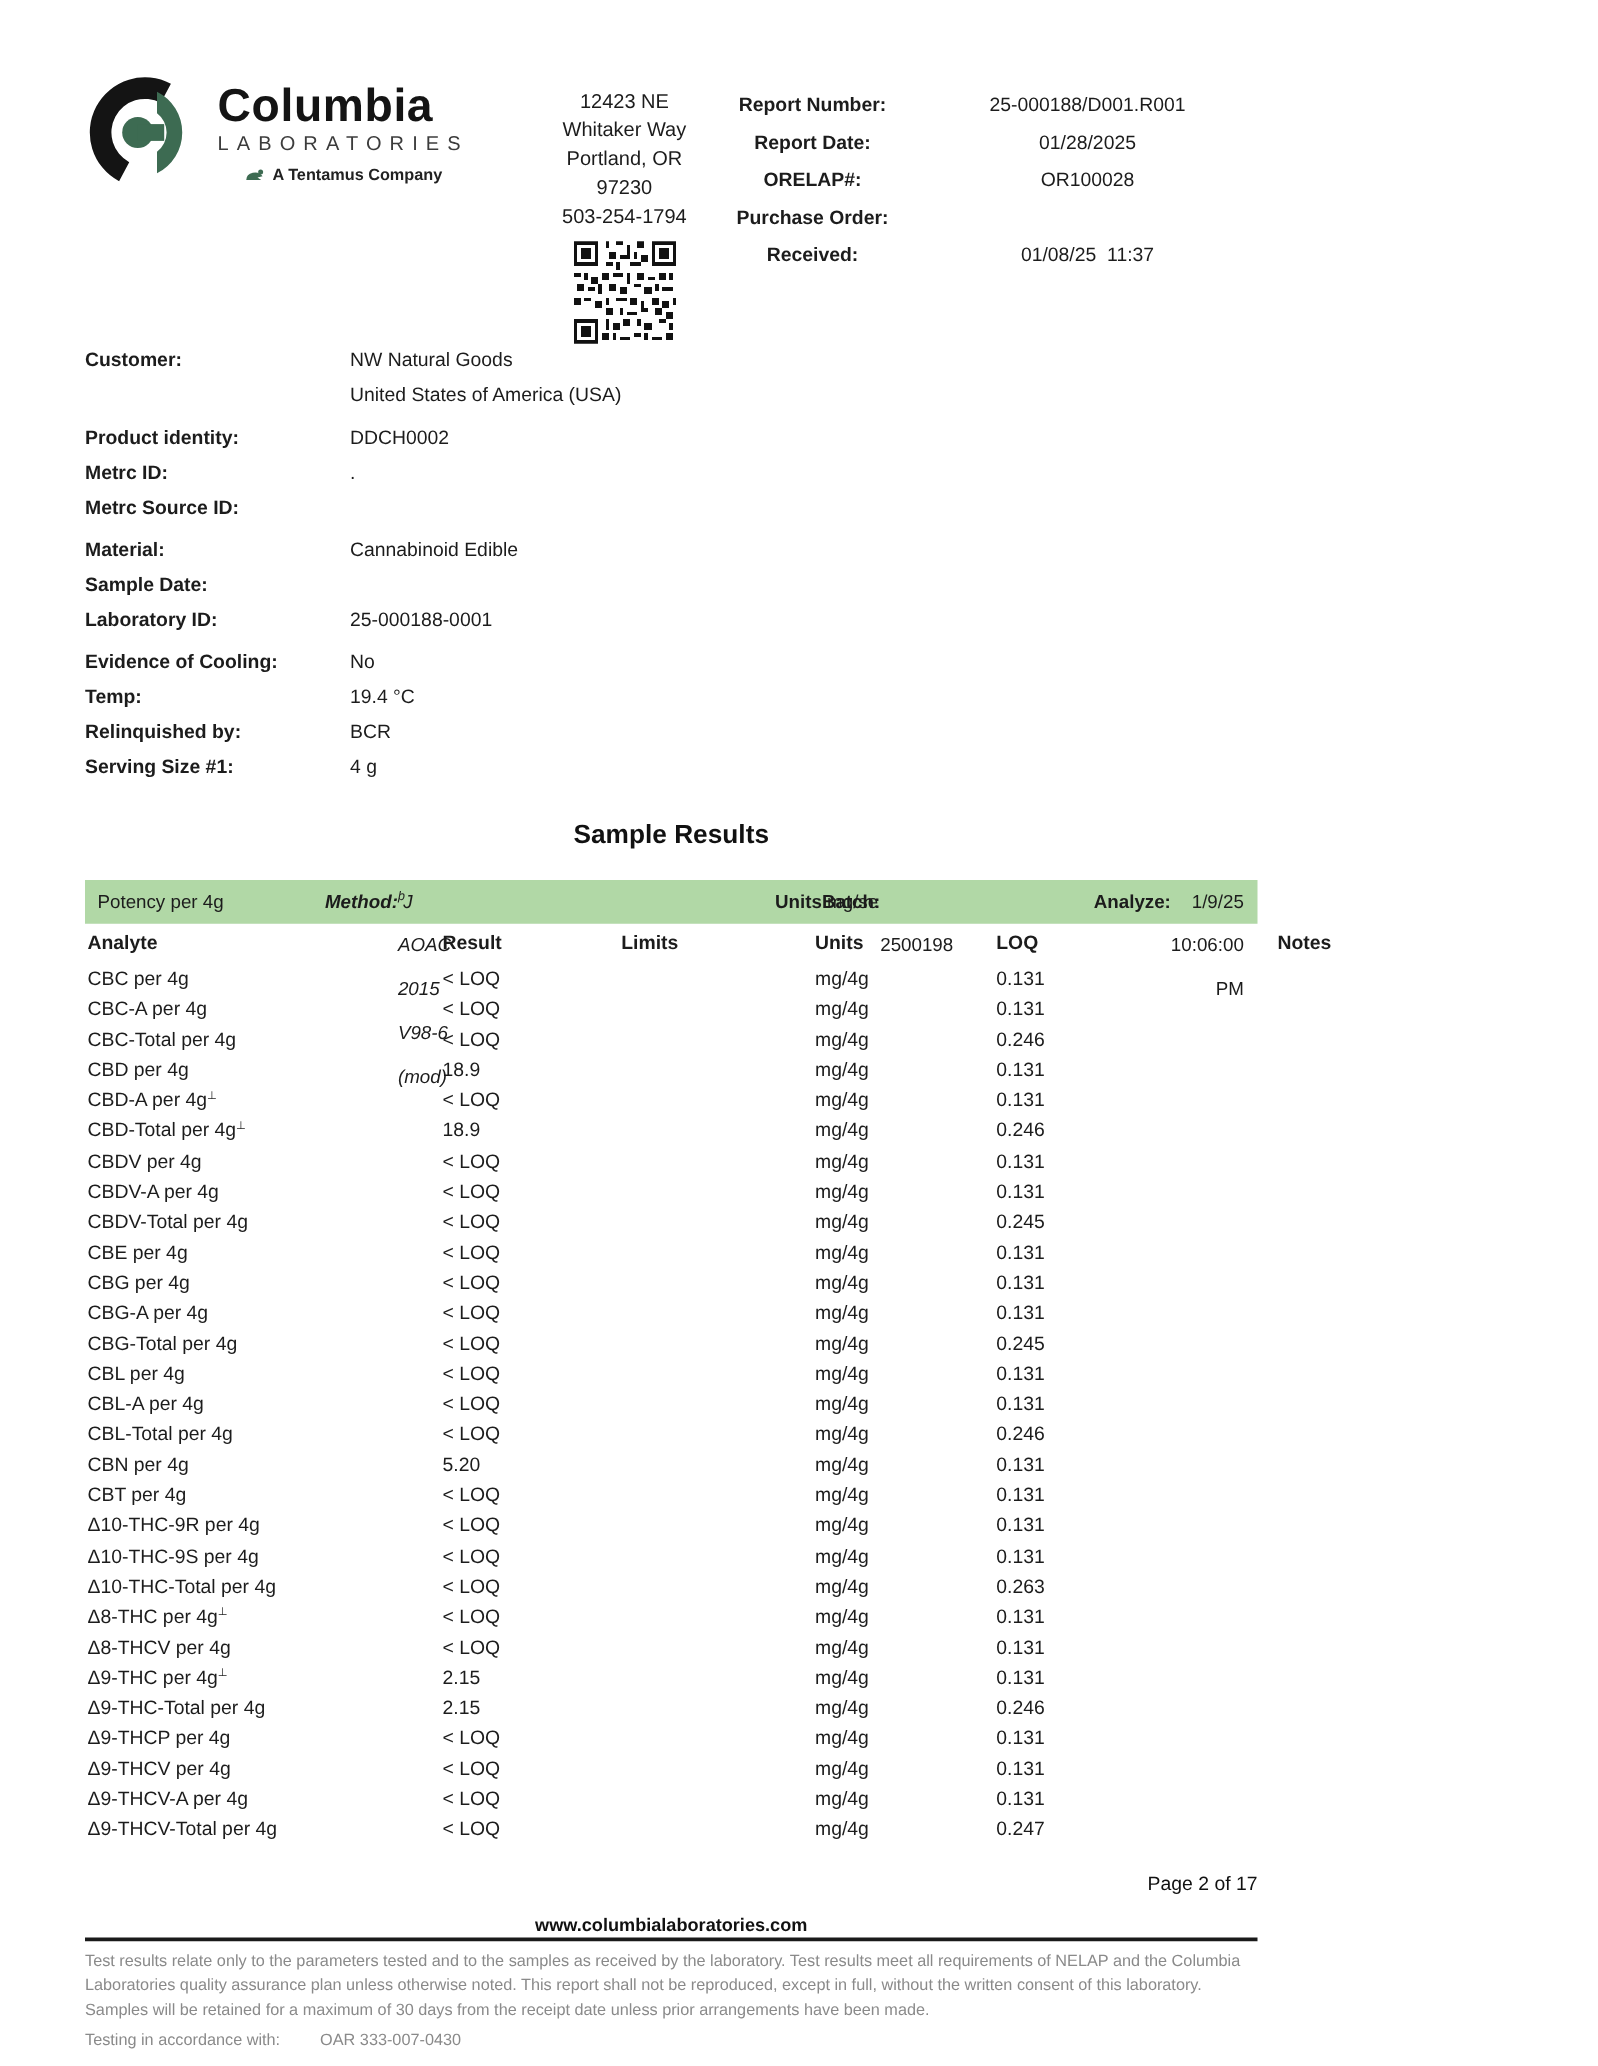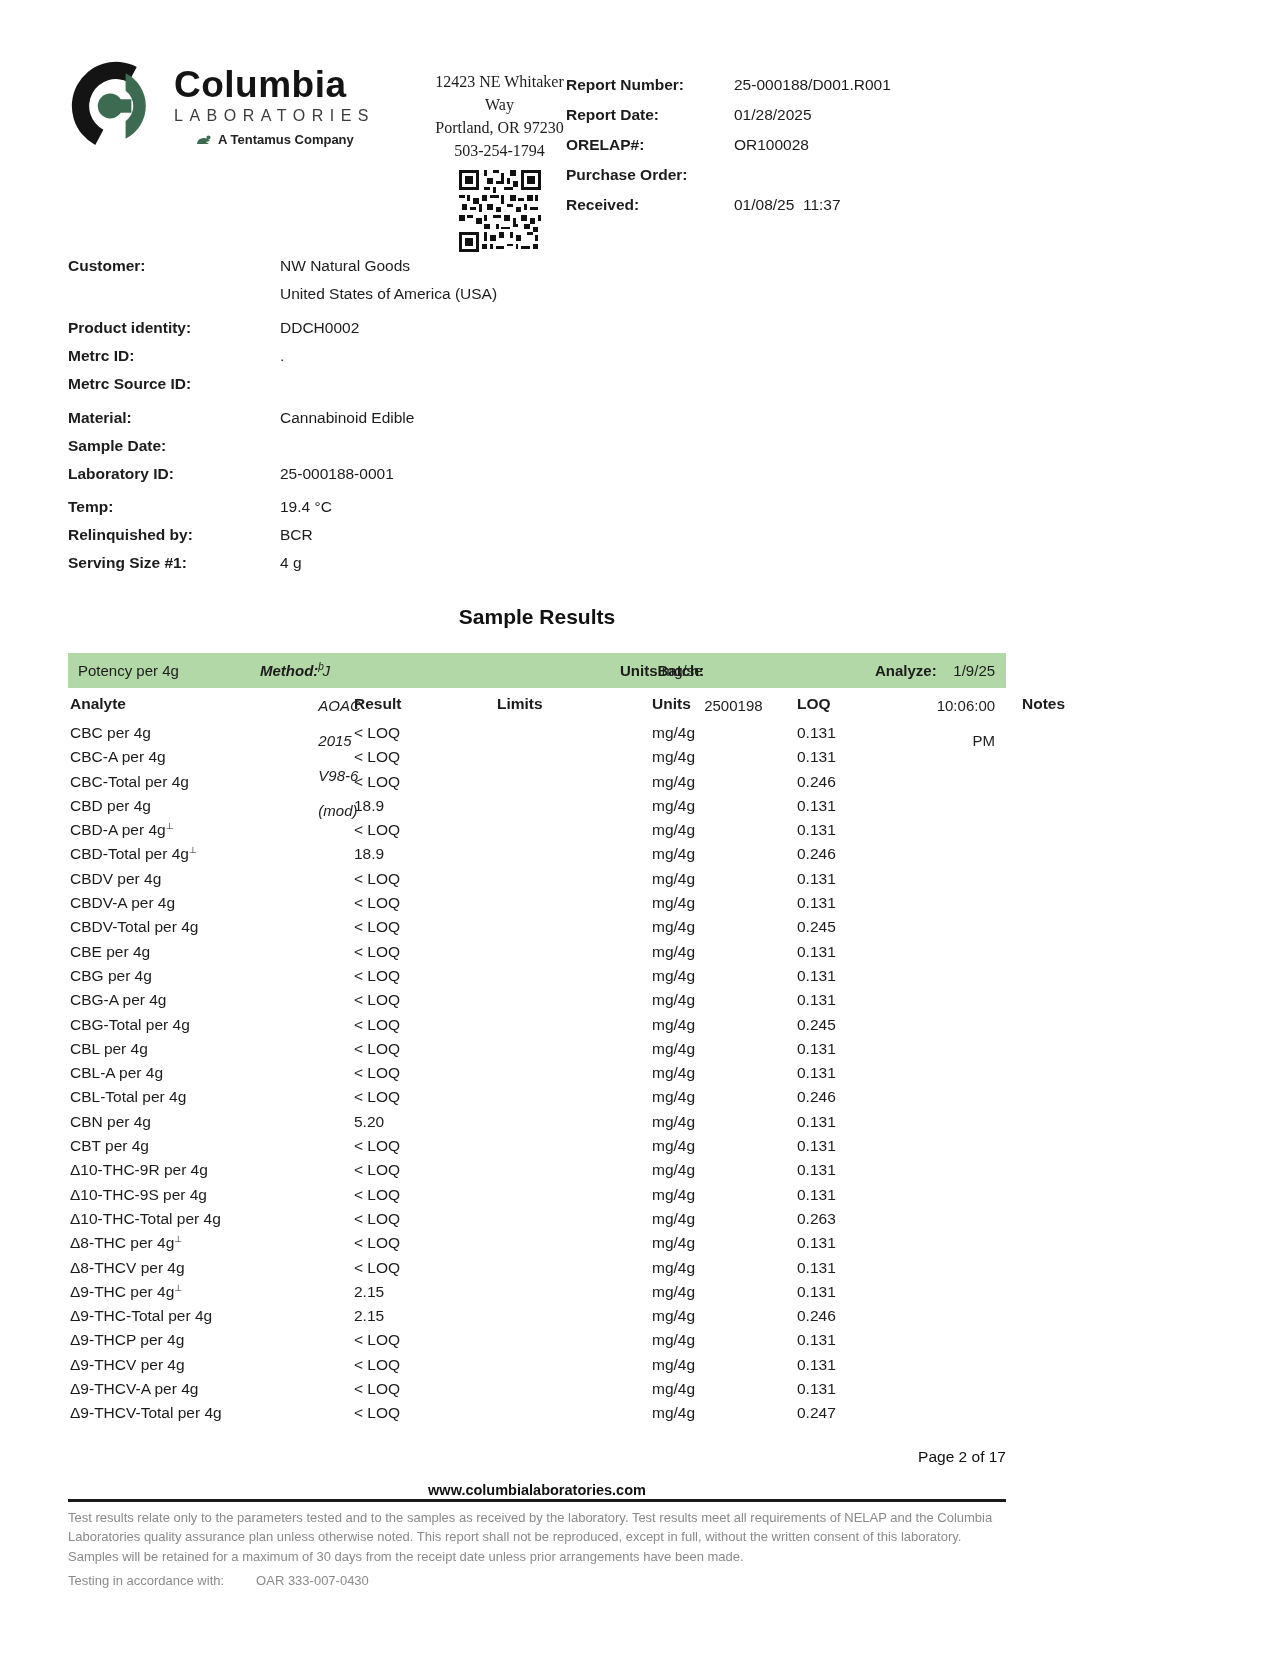--- a/index.html
+++ b/index.html
@@ -10,23 +10,23 @@
   
   .header { display:grid; grid-template-columns:365px 1fr 440px; }
   .logo-block { display:flex; align-items:flex-start; gap:10px; }
   .logo-mark { width:96px; height:96px; flex:0 0 auto; }
   .logo-text { padding-top:8px; }
   .brand { font-size:37px; font-weight:bold; letter-spacing:0.5px; color:#141414; line-height:1; }
   .brand-sub { font-size:16px; letter-spacing:6.5px; color:#3c3c3c; margin-top:4px; }
   .tagline { display:flex; align-items:center; gap:6px; margin-top:7px; margin-left:22px; }
   .tagline-text { font-size:13px; font-weight:bold; color:#222; }
   .addr-block { text-align:center; padding-top:12px; }
-  .addr-line { font-size:16px; line-height:23px; color:#1c1c1c;font-family:Liberation Serif, serif; }
+  .addr-line { font-size:16px; line-height:23px; color:#1c1c1c; }
   .qr { margin:8px auto 0 auto; width:82px; height:82px; display:block; }
-  .report-info { padding-top:12px; }
+  .report-info { padding-top:12px;text-align:center; }
   .ri-row { display:grid; grid-template-columns:168px 1fr; line-height:30px; }
   .ri-label { font-weight:bold; font-size:15.5px; }
   .ri-value { font-size:15.5px; white-space:pre-wrap; }
 
   
   .sample-info { }
   .si-row { display:grid; grid-template-columns:212px 1fr; font-size:15.5px; line-height:28px; }
   .si-label { font-weight:bold; }
   .si-value { white-space:pre-wrap; }
   .si-row:nth-child(2) { margin-top:6px; }
@@ -216,20 +216,24 @@
       </div>
       <div class="si-row">
         <div class="si-label">Sample Date:</div>
         <div class="si-value"><div></div></div>
       </div>
       <div class="si-row">
         <div class="si-label">Laboratory ID:</div>
         <div class="si-value"><div>25-000188-0001</div></div>
       </div>
       <div class="si-row">
+        <div class="si-label">Evidence of Cooling:</div>
+        <div class="si-value"><div>No</div></div>
+      </div>
+      <div class="si-row">
         <div class="si-label">Temp:</div>
         <div class="si-value"><div>19.4 °C</div></div>
       </div>
       <div class="si-row">
         <div class="si-label">Relinquished by:</div>
         <div class="si-value"><div>BCR</div></div>
       </div>
       <div class="si-row">
         <div class="si-label">Serving Size #1:</div>
         <div class="si-value"><div>4 g</div></div>

